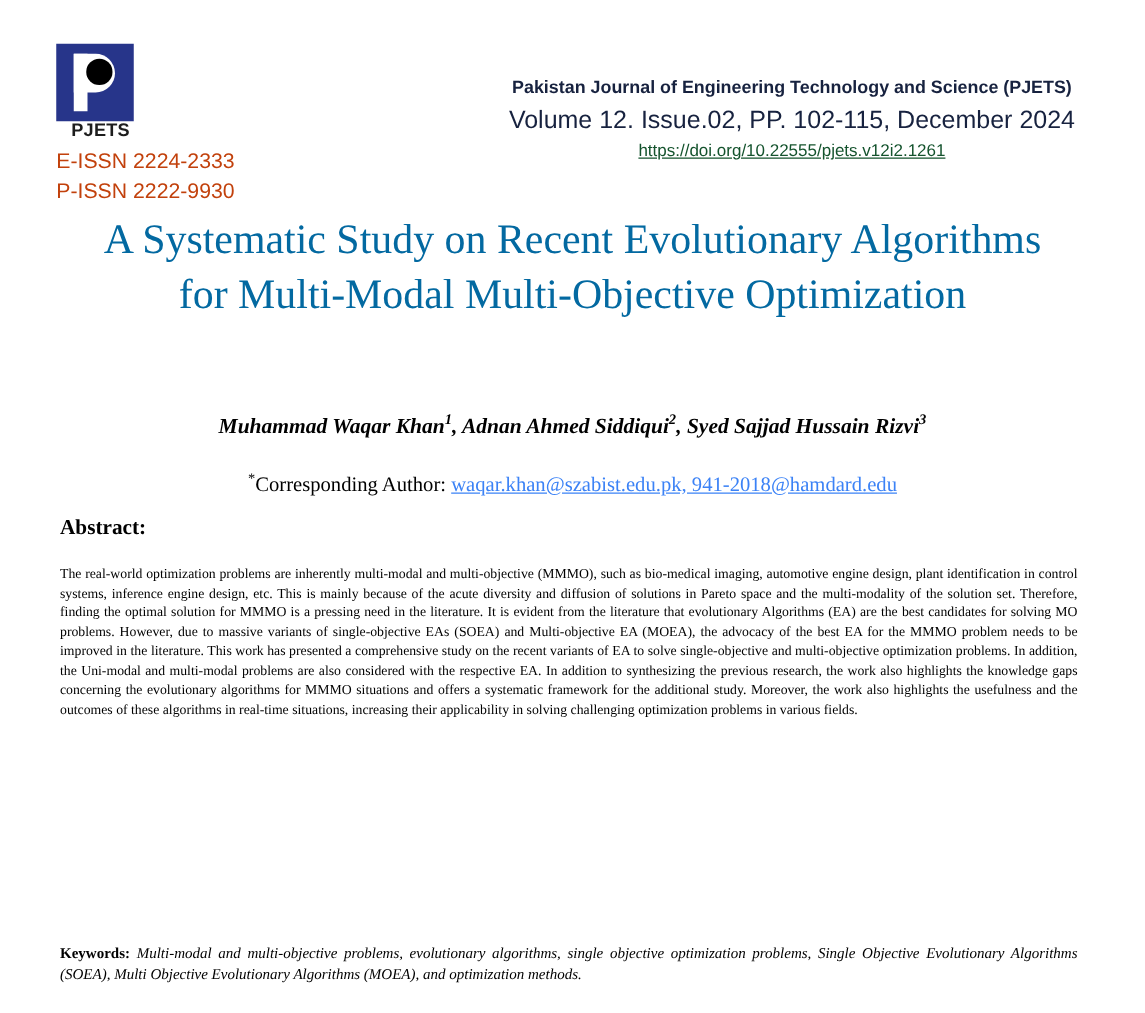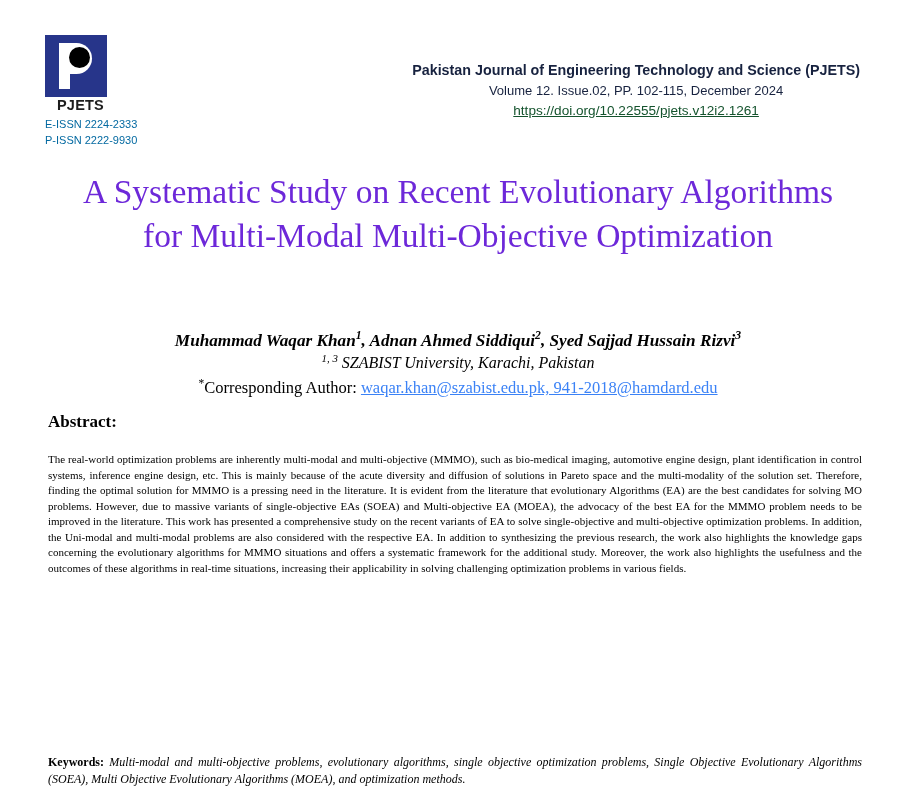--- a/index.html
+++ b/index.html
@@ -69,43 +69,43 @@
     font-family: "Liberation Sans", "DejaVu Sans", sans-serif;
     font-weight: bold;
     font-size: 14.5px;
     color: #1d1d1d;
     letter-spacing: 0.2px;
     margin: 1px 0 0 12px;
     line-height: 1.1;
   }
   .issn-line {
     font-family: "Liberation Sans", "DejaVu Sans", sans-serif;
-    font-size: 11px;
-    color: #0369a1;
+    font-size: 17px;
+    color: #c2410c;
     line-height: 1.42;
     white-space: nowrap;
   }
   .issn-line.first { margin-top: 3px; }
 
   .journal-block {
     position: absolute;
     right: 56px;
     top: 30px;
     text-align: center;
     font-family: "Liberation Sans", "DejaVu Sans", sans-serif;
   }
   .journal-name {
     font-size: 14.3px;
     font-weight: bold;
     color: #17223f;
     line-height: 1.5;
     white-space: nowrap;
   }
   .journal-volume {
-    font-size: 13px;
+    font-size: 20px;
     color: #17223f;
     line-height: 1.5;
     white-space: nowrap;
   }
   .journal-doi {
     font-size: 13.6px;
     color: #14532d;
     text-decoration: underline;
     line-height: 1.5;
     white-space: nowrap;
@@ -116,21 +116,21 @@
   .paper-title {
     position: absolute;
     left: 78px;
     top: 148px;
     width: 760px;
     text-align: center;
     font-size: 33.5px;
     line-height: 1.30;
     font-weight: normal;
     letter-spacing: 0px;
-    color: #6d28d9;
+    color: #0369a1;
   }
 
   
   .authors-block {
     position: absolute;
     left: 58px;
     top: 298px;
     width: 800px;
     text-align: center;
   }
@@ -233,24 +233,20 @@
 </div>
 
 <h1 class="paper-title">A Systematic Study on Recent Evolutionary Algorithms for Multi-Modal Multi-Objective Optimization</h1>
 
 <div class="authors-block">
   <div class="author-names">
     <span>Muhammad Waqar Khan</span><sup>1</sup>,
     <span>Adnan Ahmed Siddiqui</span><sup>2</sup>,
     <span>Syed Sajjad Hussain Rizvi</span><sup>3</sup>
   </div>
-  <div class="affil">
-    <sup>1, 3</sup>
-    <span>SZABIST University, Karachi, Pakistan</span>
-  </div>
 </div>
 
 <div class="corresponding"><sup>*</sup><span>Corresponding Author:</span> <span class="mail-link">waqar.khan@szabist.edu.pk, 941-2018@hamdard.edu</span></div>
 
 <div class="abstract-heading">Abstract:</div>
 <div class="abstract-body">The real-world optimization problems are inherently multi-modal and multi-objective (MMMO), such as bio-medical imaging, automotive engine design, plant identification in control systems, inference engine design, etc. This is mainly because of the acute diversity and diffusion of solutions in Pareto space and the multi-modality of the solution set. Therefore, finding the optimal solution for MMMO is a pressing need in the literature. It is evident from the literature that evolutionary Algorithms (EA) are the best candidates for solving MO problems. However, due to massive variants of single-objective EAs (SOEA) and Multi-objective EA (MOEA), the advocacy of the best EA for the MMMO problem needs to be improved in the literature. This work has presented a comprehensive study on the recent variants of EA to solve single-objective and multi-objective optimization problems. In addition, the Uni-modal and multi-modal problems are also considered with the respective EA. In addition to synthesizing the previous research, the work also highlights the knowledge gaps concerning the evolutionary algorithms for MMMO situations and offers a systematic framework for the additional study. Moreover, the work also highlights the usefulness and the outcomes of these algorithms in real-time situations, increasing their applicability in solving challenging optimization problems in various fields.</div>
 
 <div class="keywords-block"><span class="kw-label">Keywords:</span> <span class="kw-text">Multi-modal and multi-objective problems, evolutionary algorithms, single objective optimization problems, Single Objective Evolutionary Algorithms (SOEA), Multi Objective Evolutionary Algorithms (MOEA), and optimization methods.</span></div>
 
 </body></html>

